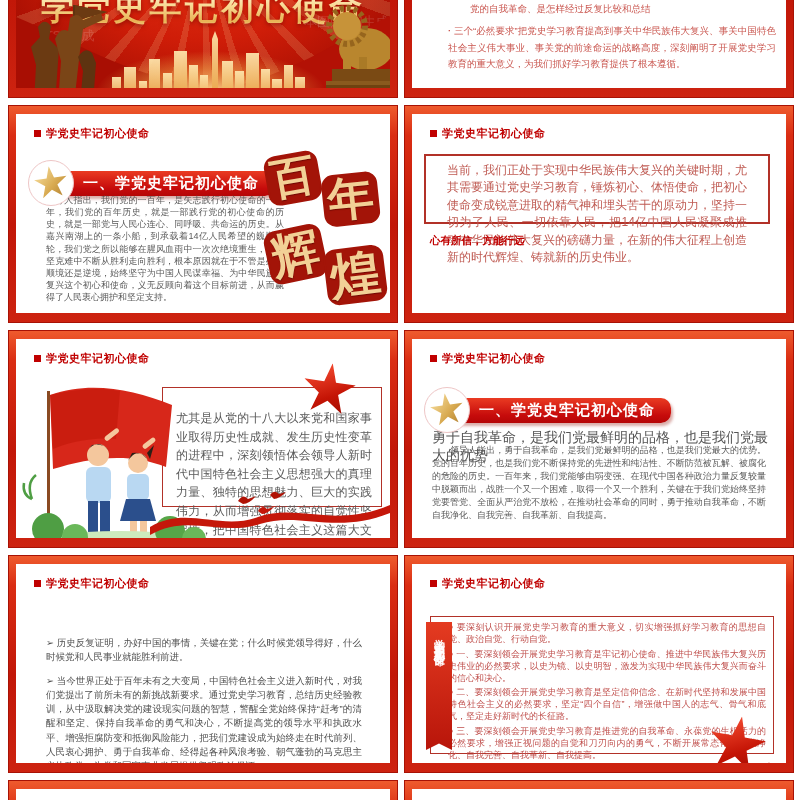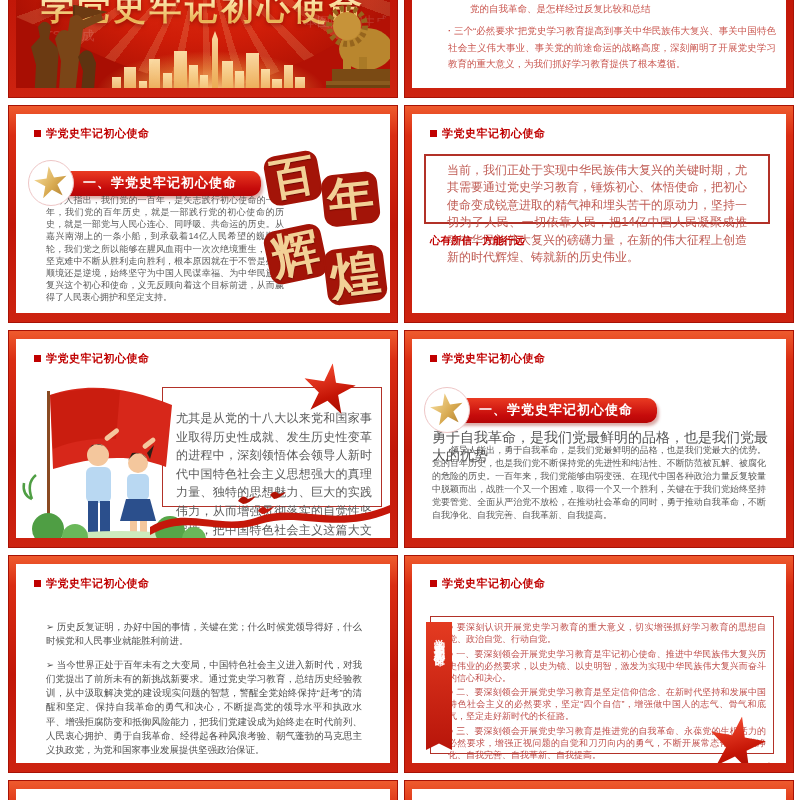--- a/index.html
+++ b/index.html
@@ -14,22 +14,22 @@
   .hdr{position:absolute;top:12px;left:18px;display:flex;align-items:center;gap:5px;}
   .hdr-sq{width:7px;height:7px;background:#c00000;}
   .hdr-t{font-size:11px;font-weight:bold;color:#c00000;letter-spacing:.5px;}
   
   .banner-wrap{position:absolute;display:flex;align-items:center;}
   .star-circle{width:44px;height:44px;border:1px solid #eec6c6;border-radius:50%;
     background:#fff;display:flex;align-items:center;justify-content:center;margin-right:-13px;z-index:2;}
   .star{clip-path:polygon(50% 0%,61% 35%,98% 35%,68% 57%,79% 91%,50% 70%,21% 91%,32% 57%,2% 35%,39% 35%);}
   .gold-star{width:34px;height:34px;background:linear-gradient(135deg,#f6dd9d 10%,#d9ab52 55%,#a8772a 100%);transform:rotate(-8deg);}
   .banner{height:25px;background:linear-gradient(180deg,#ea3b22 0%,#c60b0b 70%,#b50606 100%);
-    color:#fff;font-weight:bold;font-size:13px;display:flex;align-items:center;
-    padding:0 24px 0 22px;border-radius:3px 10px 10px 3px;box-shadow:2px 3px 3px rgba(150,20,10,.35);letter-spacing:1px;}
+    color:#fff;font-weight:bold;font-size:15px;display:flex;align-items:center;
+    padding:0 16px 0 22px;border-radius:3px 10px 10px 3px;box-shadow:2px 3px 3px rgba(150,20,10,.35);letter-spacing:1px;}
   
   .body-txt{position:absolute;color:#5a5a5a;text-align:justify;}
   .red-star{background:linear-gradient(155deg,#f2482e 15%,#c41405 60%,#960a00 100%);}
   
   .cover-paper{background:radial-gradient(ellipse at 50% 35%,#e63414 0%,#cf1d08 45%,#a30d02 85%,#8e0a02 100%);}
   .rays{position:absolute;inset:0;background:repeating-conic-gradient(from -48deg at 50% 30%,rgba(255,228,165,.16) 0deg 4deg,rgba(255,228,165,0) 4deg 14deg);}
   .cover-title{position:absolute;top:97px;width:100%;text-align:center;font-size:33px;font-weight:bold;letter-spacing:3px;
     background:linear-gradient(180deg,#fff8e0 5%,#f8d992 45%,#e8b253 78%,#fbe7b4 100%);
     -webkit-background-clip:text;background-clip:text;color:transparent;
     filter:drop-shadow(0 2px 2px rgba(110,5,0,.55));}
@@ -240,21 +240,21 @@
     </div>
   </div>
 
   <div class="slide" style="left:8px;top:555px;">
     <div class="paper">
       <div class="hdr">
         <div class="hdr-sq"></div>
         <div class="hdr-t">学党史牢记初心使命</div>
       </div>
       <div style="position:absolute;left:30px;top:56px;width:316px;color:#4f4f4f;font-size:9.5px;line-height:1.5;text-align:justify;">
-        <p style="margin-bottom:9px;">
+        <p style="margin-bottom:9px;margin-top:16px;">
           <span class="marker">➢</span>
           <span>历史反复证明，办好中国的事情，关键在党；什么时候党领导得好，什么时候党和人民事业就能胜利前进。</span>
         </p>
         <p>
           <span class="marker">➢</span>
           <span>当今世界正处于百年未有之大变局，中国特色社会主义进入新时代，对我们党提出了前所未有的新挑战新要求。通过党史学习教育，总结历史经验教训，从中汲取解决党的建设现实问题的智慧，警醒全党始终保持“赶考”的清醒和坚定、保持自我革命的勇气和决心，不断提高党的领导水平和执政水平、增强拒腐防变和抵御风险能力，把我们党建设成为始终走在时代前列、人民衷心拥护、勇于自我革命、经得起各种风浪考验、朝气蓬勃的马克思主义执政党，为党和国家事业发展提供坚强政治保证。</span>
         </p>
       </div>
     </div>
   </div>

